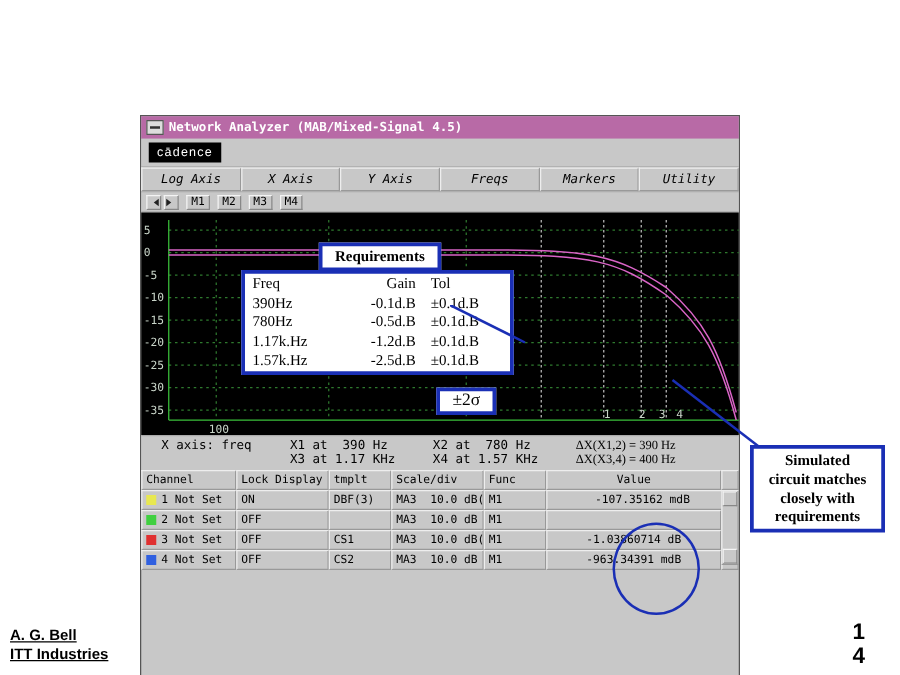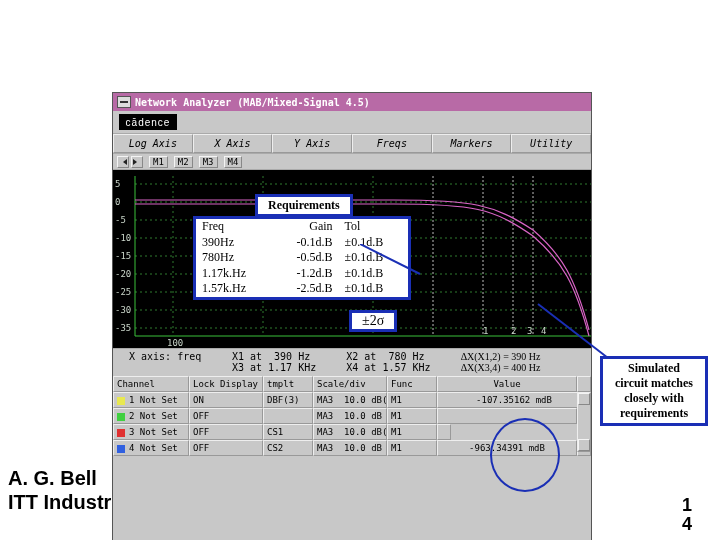--- a/index.html
+++ b/index.html
@@ -13,23 +13,24 @@
   .slide-title {
     position: absolute;
     top: 28px; right: 60px;
     text-align: center;
     font-size: 19px;
     font-weight: bold;
     line-height: 1.25;
   }
   .author {
     position: absolute;
-    left: 8px; bottom: 26px;
-    font-size: 20px; font-weight: bold;
+    left: 8px; bottom: 10px;
+    font-size: 12px; font-weight: bold;
     line-height: 1.2;
+    text-decoration: underline;
   }
   .pagenum {
     position: absolute;
     right: 28px; bottom: 6px;
     font-size: 18px; font-weight: bold;
     line-height: 1.05;
     text-align: right;
   }
 
   
@@ -381,20 +382,21 @@
       <div class="c-fn">M1</div>
       <div class="c-va"></div>
       <div class="c-sb"></div>
     </div>
     <div class="trow">
       <div class="c-ch"><span class="chip" style="background:#e03030"></span><span>3 Not Set</span></div>
       <div class="c-lk">OFF</div>
       <div class="c-tm">CS1</div>
       <div class="c-sc"><span>MA3</span>&nbsp;&nbsp;<span>10.0 dB(sc)</span></div>
       <div class="c-fn">M1</div>
+      <div class="c-va">-1.03860714 dB</div>
       <div class="c-sb"></div>
     </div>
     <div class="trow">
       <div class="c-ch"><span class="chip" style="background:#3060e0"></span><span>4 Not Set</span></div>
       <div class="c-lk">OFF</div>
       <div class="c-tm">CS2</div>
       <div class="c-sc"><span>MA3</span>&nbsp;&nbsp;<span>10.0 dB</span></div>
       <div class="c-fn">M1</div>
       <div class="c-va">-963.34391 mdB</div>
       <div class="c-sb"></div>

